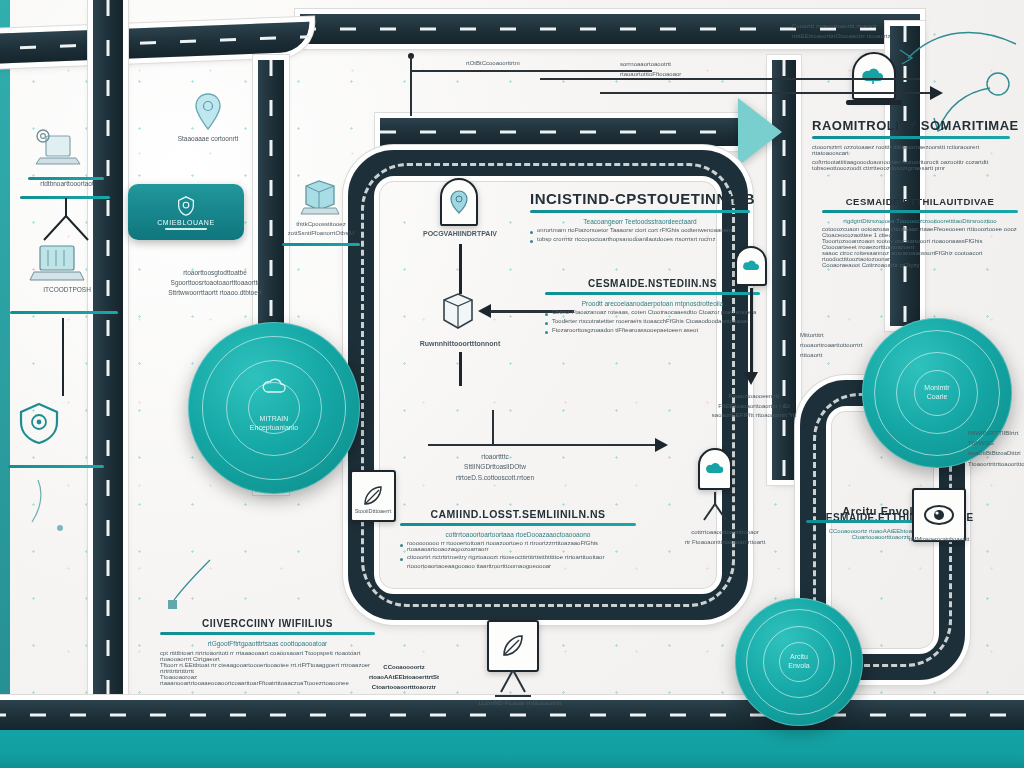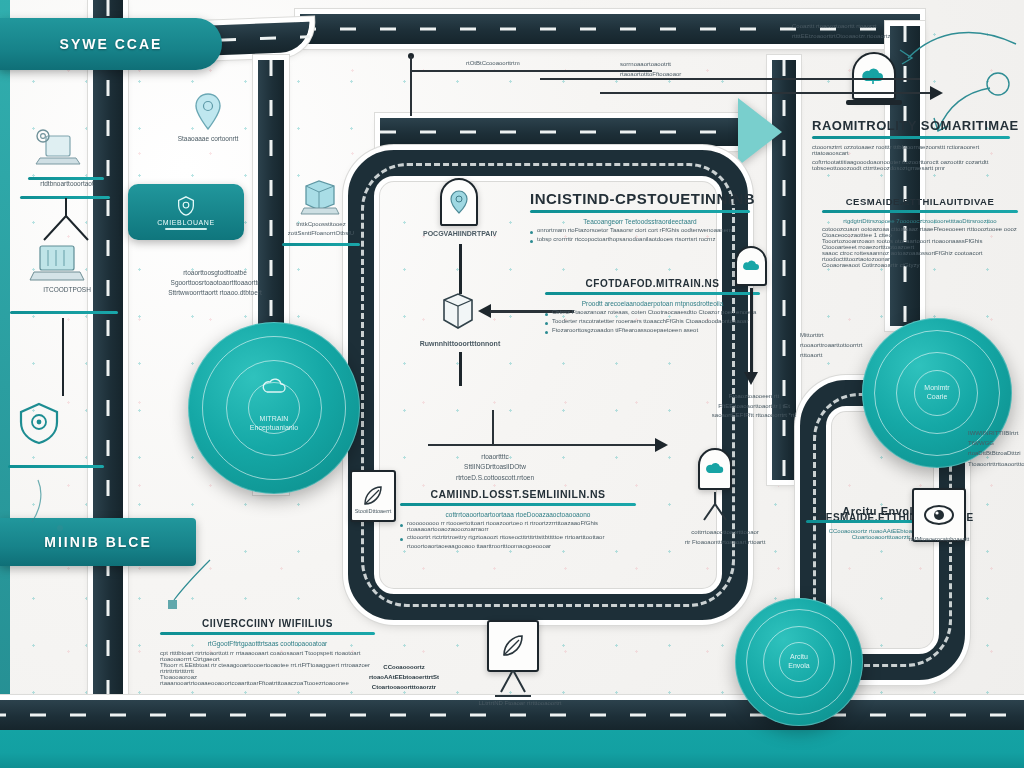--- a/index.html
+++ b/index.html
@@ -129,23 +129,21 @@
   <div class="bigarrow" style="left:738px; top:98px;"></div>
 
   <div class="loop" style="left:348px; top:150px; width:400px; height:470px;"></div>
 
   <div class="loop" style="left:800px; top:380px; width:165px; height:300px;"></div>
 
   <div class="road h" style="left:-10px; top:700px; width:1044px; height:30px;"></div>
 
   <div class="bottomband"></div>
 
-  <div class="banner r-right" style="left:0; top:18px; width:222px; height:52px; font-size:14px;">SYWE CCAE</div>
-
-  <div class="banner r-sq" style="left:0; top:518px; width:196px; height:48px; font-size:14px;">MIINIB BLCE</div>
+
 
   <div style="position:absolute; left:128px; top:184px; width:116px; height:56px;
               border-radius:10px; background:linear-gradient(180deg,#21979c,#0f767d);
               box-shadow:0 3px 9px rgba(0,0,0,.28); display:flex; flex-direction:column;
               align-items:center; justify-content:center; gap:2px;">
     <svg width="22" height="22" viewBox="0 0 24 24">
       <path d="M12 2 L20 6 V12 C20 17 16 21 12 22 C8 21 4 17 4 12 V6 Z" fill="none" stroke="#e7fbfa" stroke-width="1.4"></path>
       <circle cx="12" cy="11" r="3.1" fill="none" stroke="#e7fbfa" stroke-width="1.2"></circle>
     </svg>
     <div style="font-size:7px;color:#effdfc;letter-spacing:.6px;filter:blur(.4px);">CMIEBLOUANE</div>
@@ -260,21 +258,21 @@
       <i></i>
         <div class="b tiny" style="font-size:6px;">onrortmam rtoFtazorsoetor Taaaorsr ciort cort rFfGhis oodtenwenoaanem</div>
     </div>
     <div class="bullet">
       <i></i>
         <div class="b tiny" style="font-size:6px;">tobsp crorrrttr rtccopoctoarthopsanodoanilaotdooes rtsorrtsrt rocrnz</div>
     </div>
   </div>
 
   <div class="panel" style="left:545px; top:278px; width:215px;">
-    <div class="ptitle" style="font-size:10px;">CFOTDAFOD.MITRAIN.NS</div>
+    <div class="ptitle" style="font-size:10px;">CESMAIDE.NSTEDIIN.NS</div>
     <div class="rule"></div>
     <div class="sub" style="font-size:6.5px;">Proodtt arecoeiaanodaerpotoan rntpnosdrotteoiia</div>
     <div class="bullet">
       <i></i>
         <div class="b tiny" style="font-size:6px;">Cbtrrtz Ftaoazanoaz roteaas, coten Ctootraocaaesdtto Ctoazor poen enoreta</div>
     </div>
     <div class="bullet">
       <i></i>
         <div class="b tiny" style="font-size:6px;">Tooderter rtscotratettter rooeraers ttoaacchFfGhis Ctoaaodoodaontoaaoar</div>
     </div>
@@ -343,21 +341,21 @@
     <div class="tiny" style="font-size:6px;">Cooaoraeaoot Cotirzoaoarttr ciGtyzy</div>
   </div>
 
   <div class="hairline" style="left:428px;top:444px;width:232px;"></div>
   <div class="hairline v" style="left:492px;top:410px;width:2px;height:36px;"></div>
   <div class="arrowright" style="left:655px;top:438px;"></div>
   <div class="tiny" style="position:absolute;left:420px;top:452px;width:150px;font-size:6.5px;text-align:center;white-space:pre-line;line-height:1.6;">rtoaorttttc
 SttIINGDrttoaslIDOtw
 rtrtoeD.S.cottooscott.rrtoen</div>
 
-  <div class="panel" style="left:400px; top:488px; width:236px;">
+  <div class="panel" style="left:400px; top:508px; width:236px;">
     <div class="ptitle" style="font-size:10.5px;">CAMIIND.LOSST.SEMLIINILN.NS</div>
     <div class="rule"></div>
     <div class="sub" style="font-size:6.5px;">cottrrtoaoortoartoortaaa rtoeDooazaaoctoaooaono</div>
     <div class="bullet">
       <i></i>
         <div class="b tiny" style="font-size:6px;">rooooooooo rr rtoooertottoart rtooazoortoeo rt rtroortzzrrtttoazaaoFfGhis rtoaaaoartooaozaooozoarraorr</div>
     </div>
     <div class="bullet">
       <i></i>
         <div class="b tiny" style="font-size:6px;">cttooortrt rtctrttrtroettry rtgztoaoozt rttoseoctttrtttrttsttbtttttoe rtrtoartttoottaor</div>

